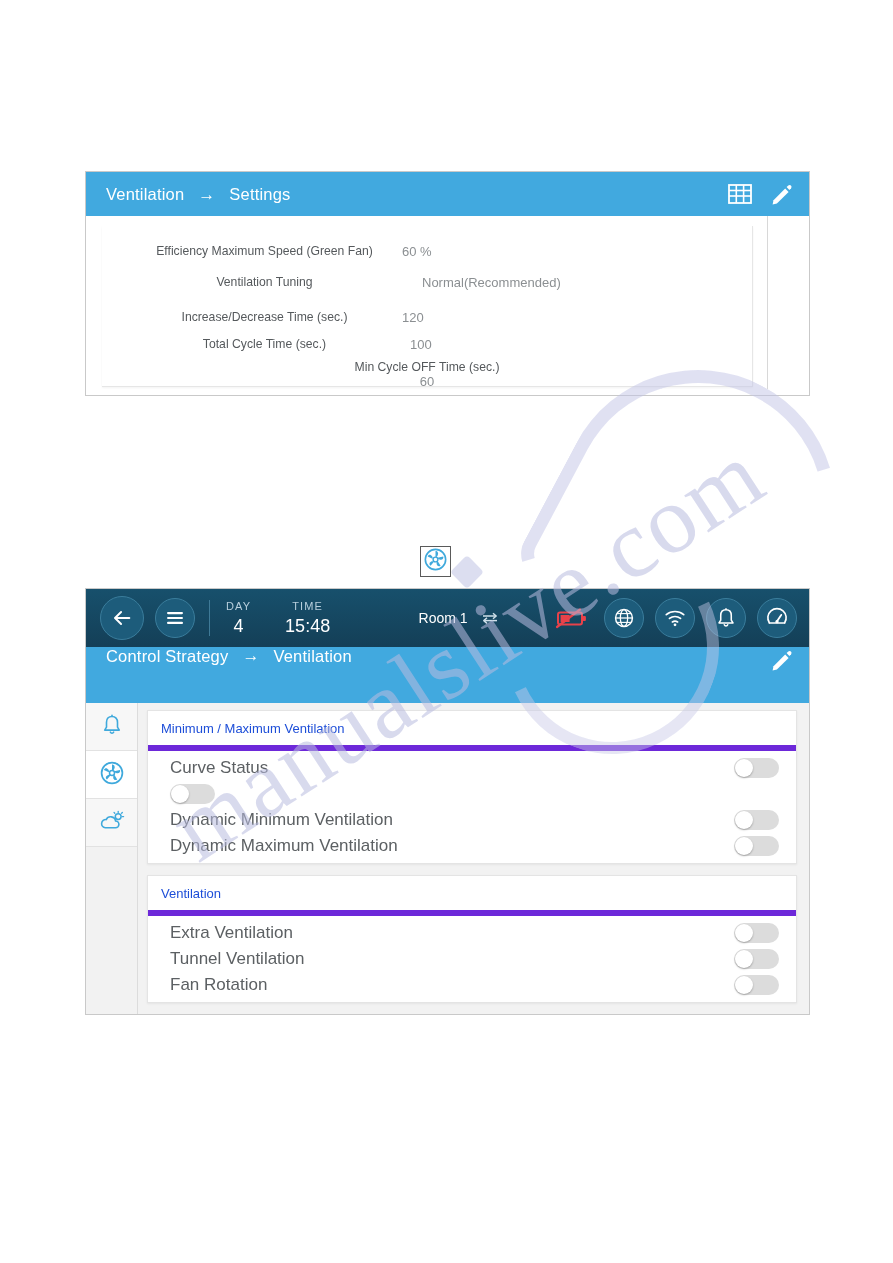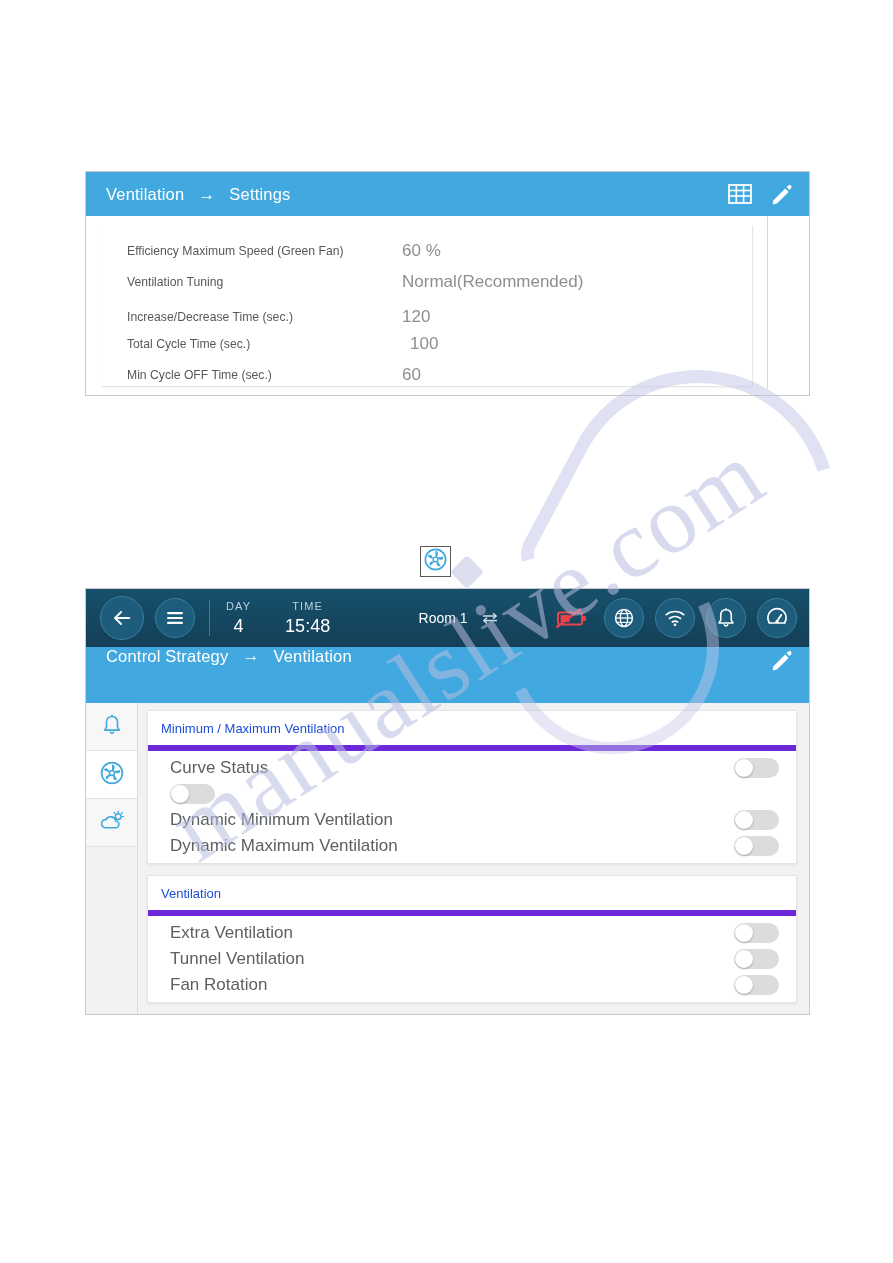--- a/index.html
+++ b/index.html
@@ -141,23 +141,24 @@
     left: 25px;
     width: 600px;
     height: 30px;
     display: flex;
     align-items: center;
   }
   .p1-label {
     width: 275px;
     font-size: 12.2px;
     color: #55595c;
+    text-align: center;
   }
   .p1-value {
-    font-size: 17px;
+    font-size: 13px;
     color: #8b8f92;
   }
 
   
   #fan-badge {
     position: absolute;
     left: 420px; top: 546px;
     width: 31px; height: 31px;
     border: 1px solid #5a5a5a;
     background: #ffffff;
@@ -363,33 +364,33 @@
       </svg>
     </span>
   </div>
 
   <div class="p1-body">
     <div class="p1-card">
       <div class="p1-row" style="top:10px;">
         <span class="p1-label">Efficiency Maximum Speed (Green Fan)</span>
         <span class="p1-value">60 %</span>
       </div>
-      <div class="p1-row" style="top:41px;">
+      <div class="p1-row" style="top:41px;gap:20px;">
         <span class="p1-label">Ventilation Tuning</span>
         <span class="p1-value">Normal(Recommended)</span>
       </div>
       <div class="p1-row" style="top:76px;">
         <span class="p1-label">Increase/Decrease Time (sec.)</span>
         <span class="p1-value">120</span>
       </div>
       <div class="p1-row" style="top:103px;gap:8px;">
         <span class="p1-label">Total Cycle Time (sec.)</span>
         <span class="p1-value">100</span>
       </div>
-      <div class="p1-row" style="top:134px;">
+      <div class="p1-row" style="top:134px;flex-direction:column;">
         <span class="p1-label">Min Cycle OFF Time (sec.)</span>
         <span class="p1-value">60</span>
       </div>
     </div>
     <div class="p1-divider"></div>
   </div>
 </div>
 
 <div id="fan-badge">
   <span>

